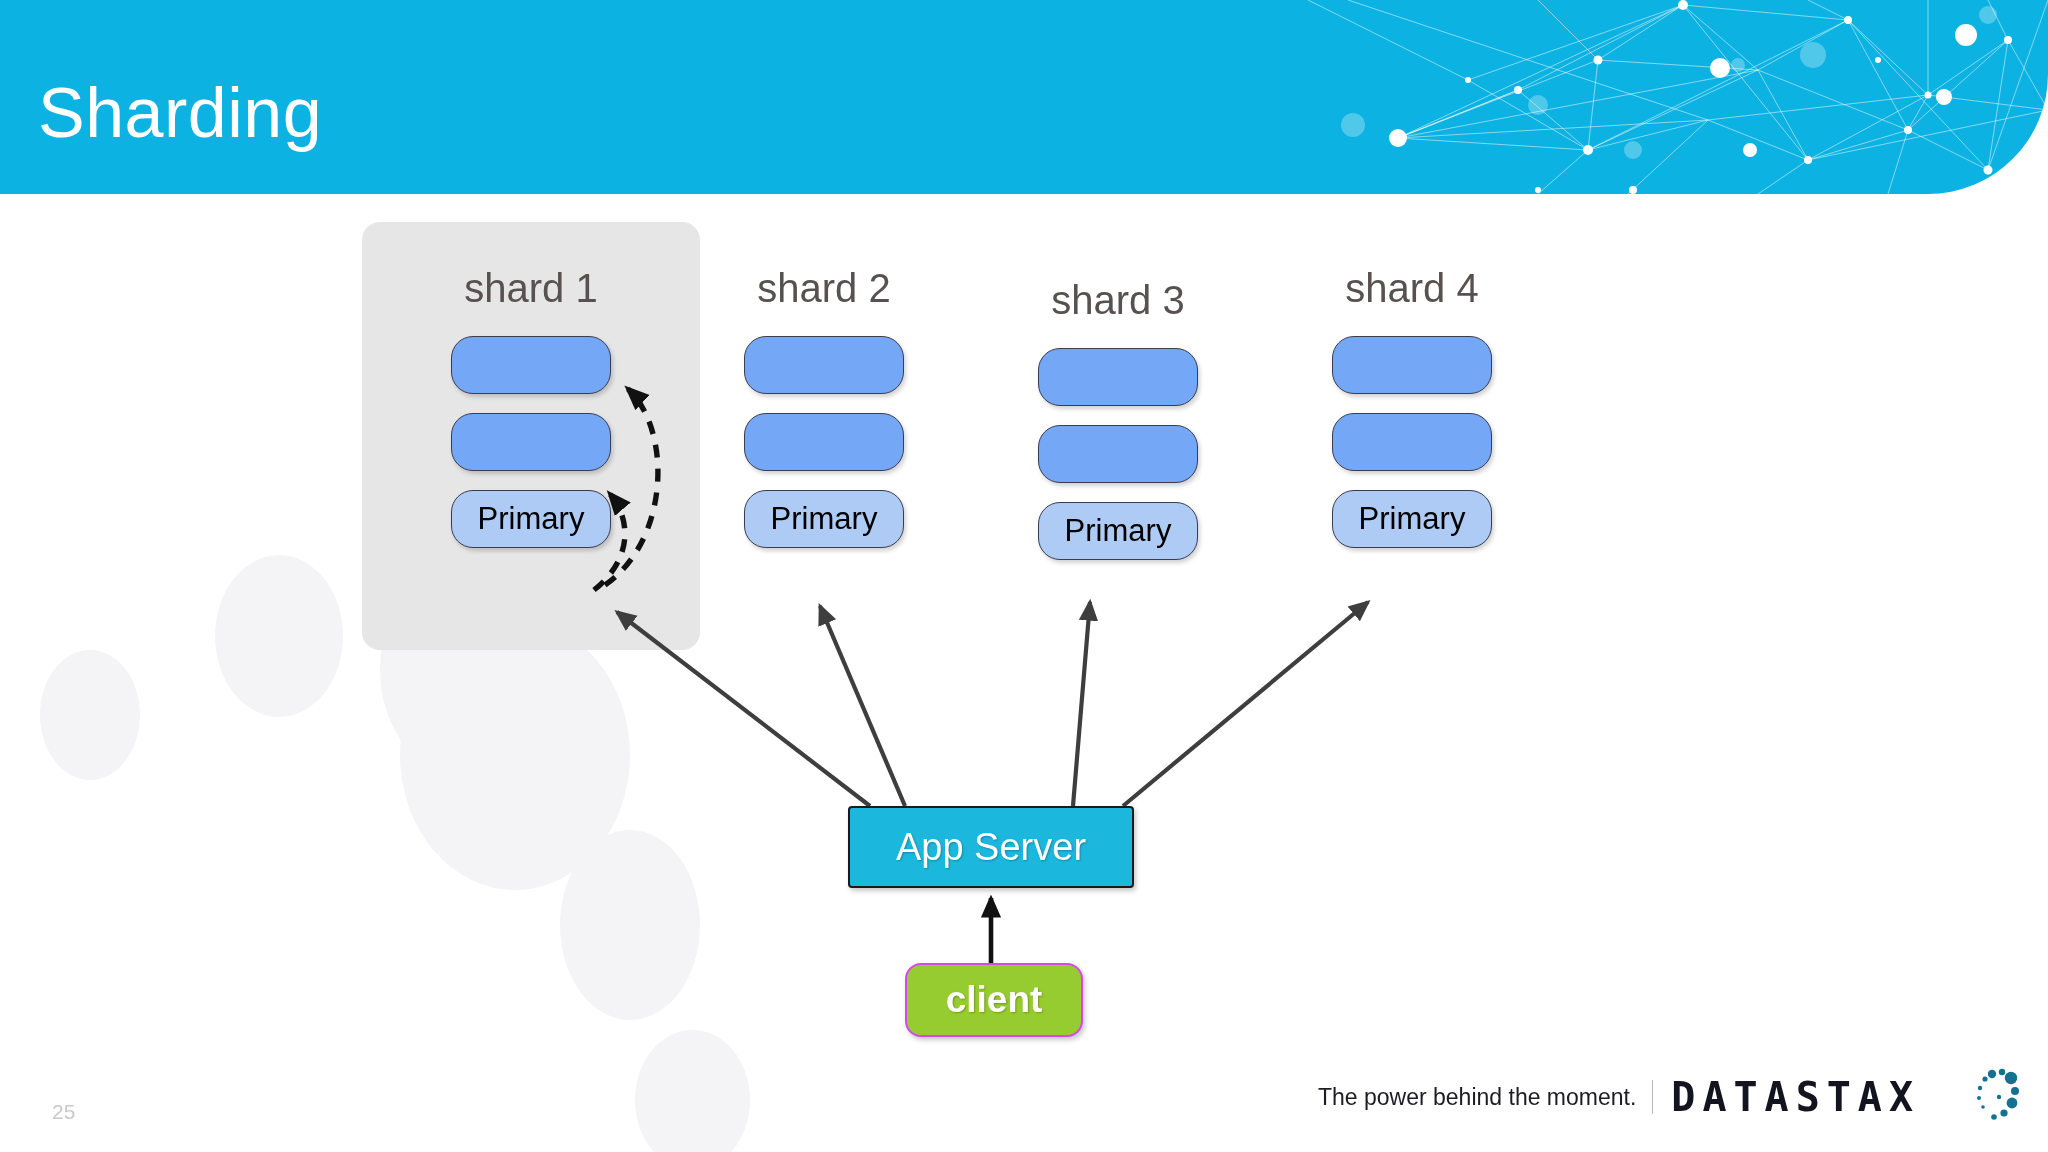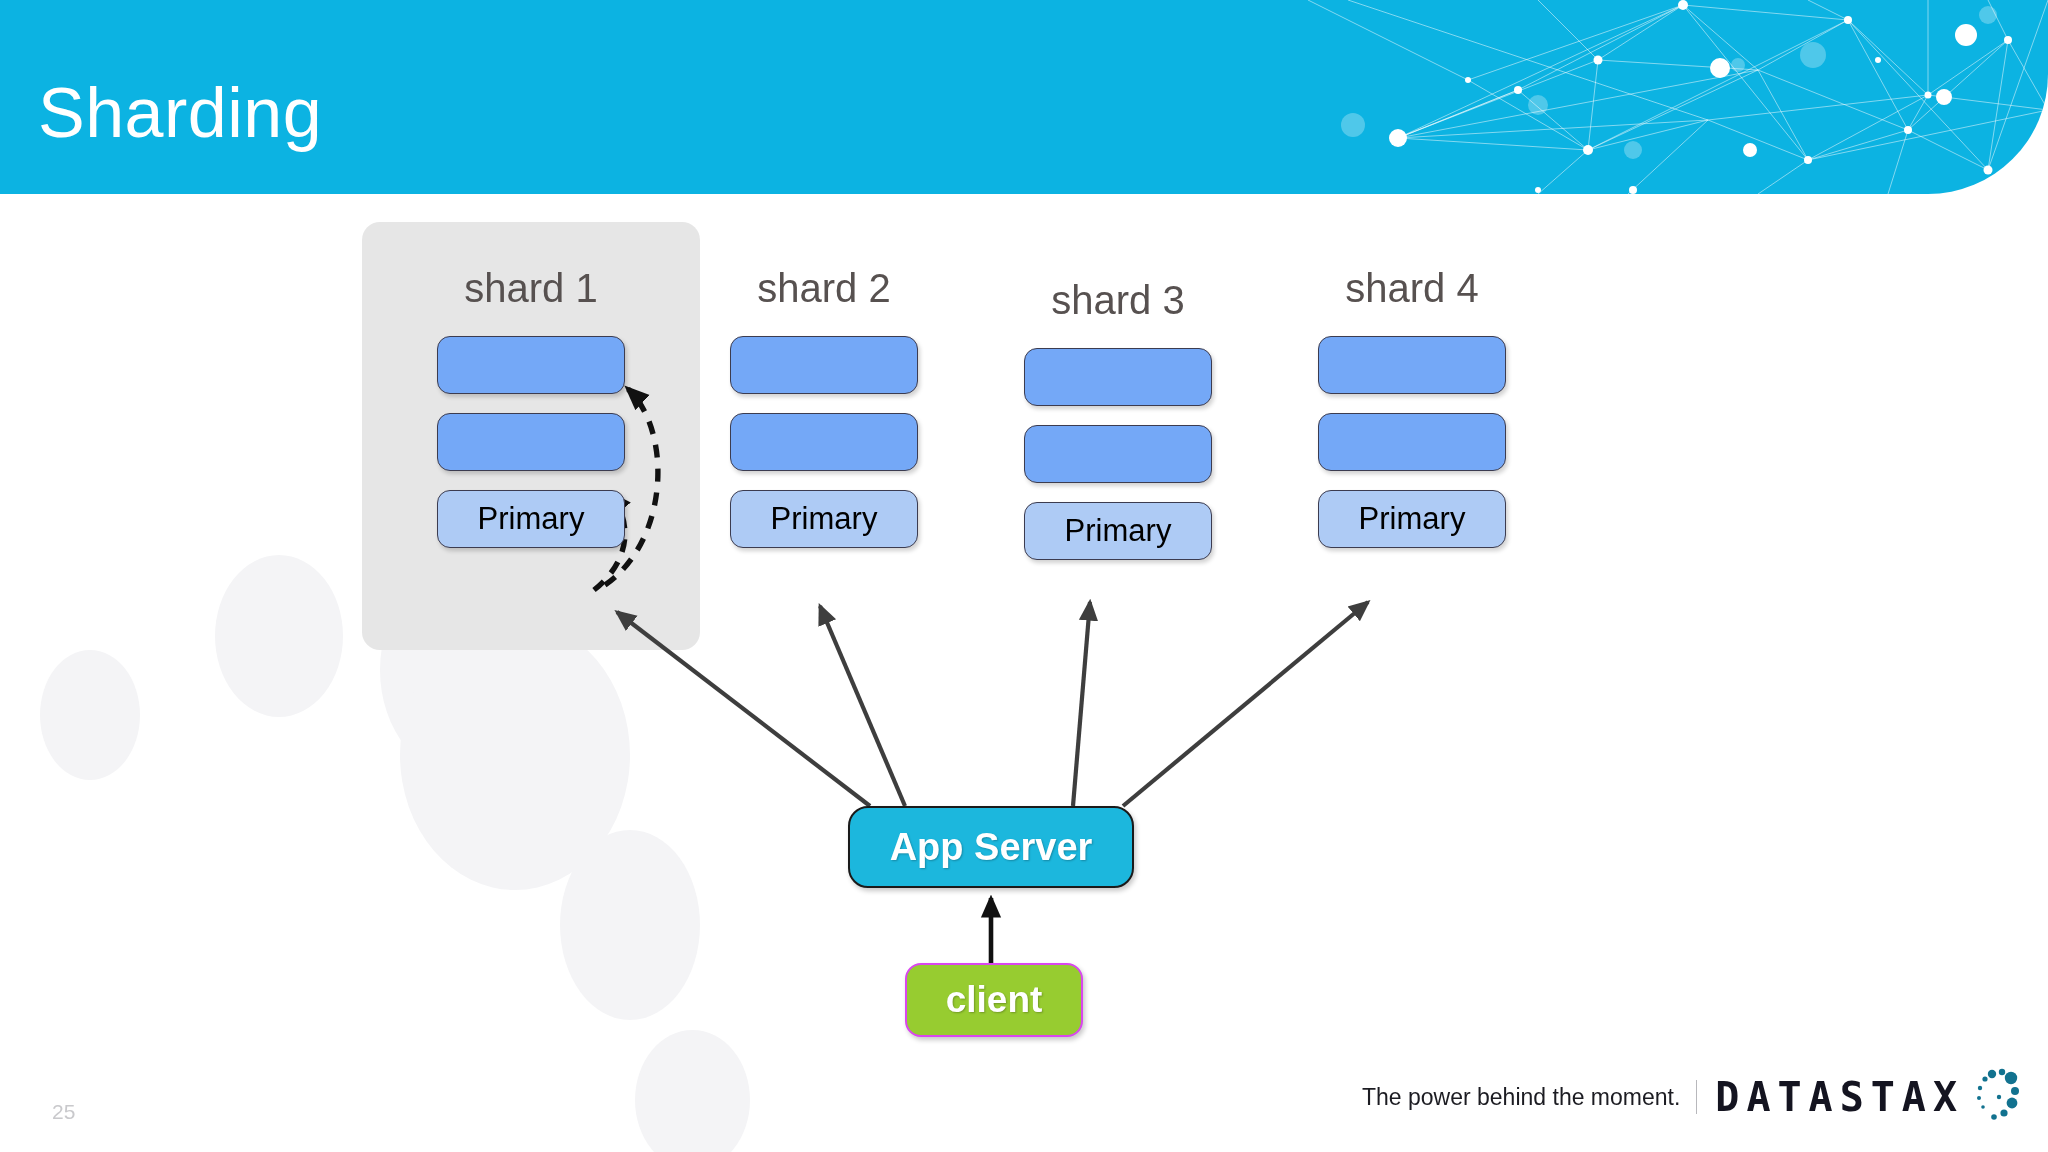--- a/index.html
+++ b/index.html
@@ -94,51 +94,51 @@
     text-align: center;
     font-size: 40px;
     color: #575150;
     font-weight: 400;
     height: 56px;
     line-height: 56px;
     margin-bottom: 20px;
     margin-top: 24px;
   }
   .node-box {
-    width: 188px;
+    width: 160px;
     height: 58px;
     margin: 0 auto 19px auto;
-    border-radius: 13px;
+    border-radius: 22px;
     border: 1.6px solid #3c3c50;
     box-sizing: border-box;
     display: flex;
     align-items: center;
     justify-content: center;
     font-size: 31px;
     color: #000000;
     box-shadow: 2px 3px 4px rgba(0,0,0,0.18);
   }
   .node-secondary { background: #74a8f7; }
   .node-primary   { background: #aecbf5; margin-bottom: 0; }
 
   .app-server {
     position: absolute;
     left: 848px;
     top: 806px;
     width: 286px;
     height: 82px;
-    border-radius: 20px;
+    border-radius: 4px;
     background: #1cb7dd;
     border: 2px solid #1a1a1a;
     box-sizing: border-box;
     display: flex;
     align-items: center;
     justify-content: center;
     font-size: 38px;
-    font-weight: bold;
+    font-weight: normal;
     color: #ffffff;
     text-shadow: 1px 1px 2px rgba(0,0,0,0.25);
     box-shadow: 2px 3px 5px rgba(0,0,0,0.22);
     z-index: 7;
   }
   .client-box {
     position: absolute;
     left: 905px;
     top: 963px;
     width: 178px;
@@ -187,20 +187,21 @@
     margin-right: 18px;
   }
   .wordmark {
     font-size: 40px;
     letter-spacing: 7px;
     color: #141420;
     font-family: "DejaVu Sans Mono", monospace;
     font-weight: 700;
     display: flex;
     align-items: center;
+    gap: 44px;
   }
   .brand-dots { margin-left: 2px; }
 </style>
 </head>
 <body>
 
 <div id="slide">
 
   <div class="bg-circles">
     <div class="bg-circle" style="left:40px;  top:650px;  width:100px; height:130px;"></div>

